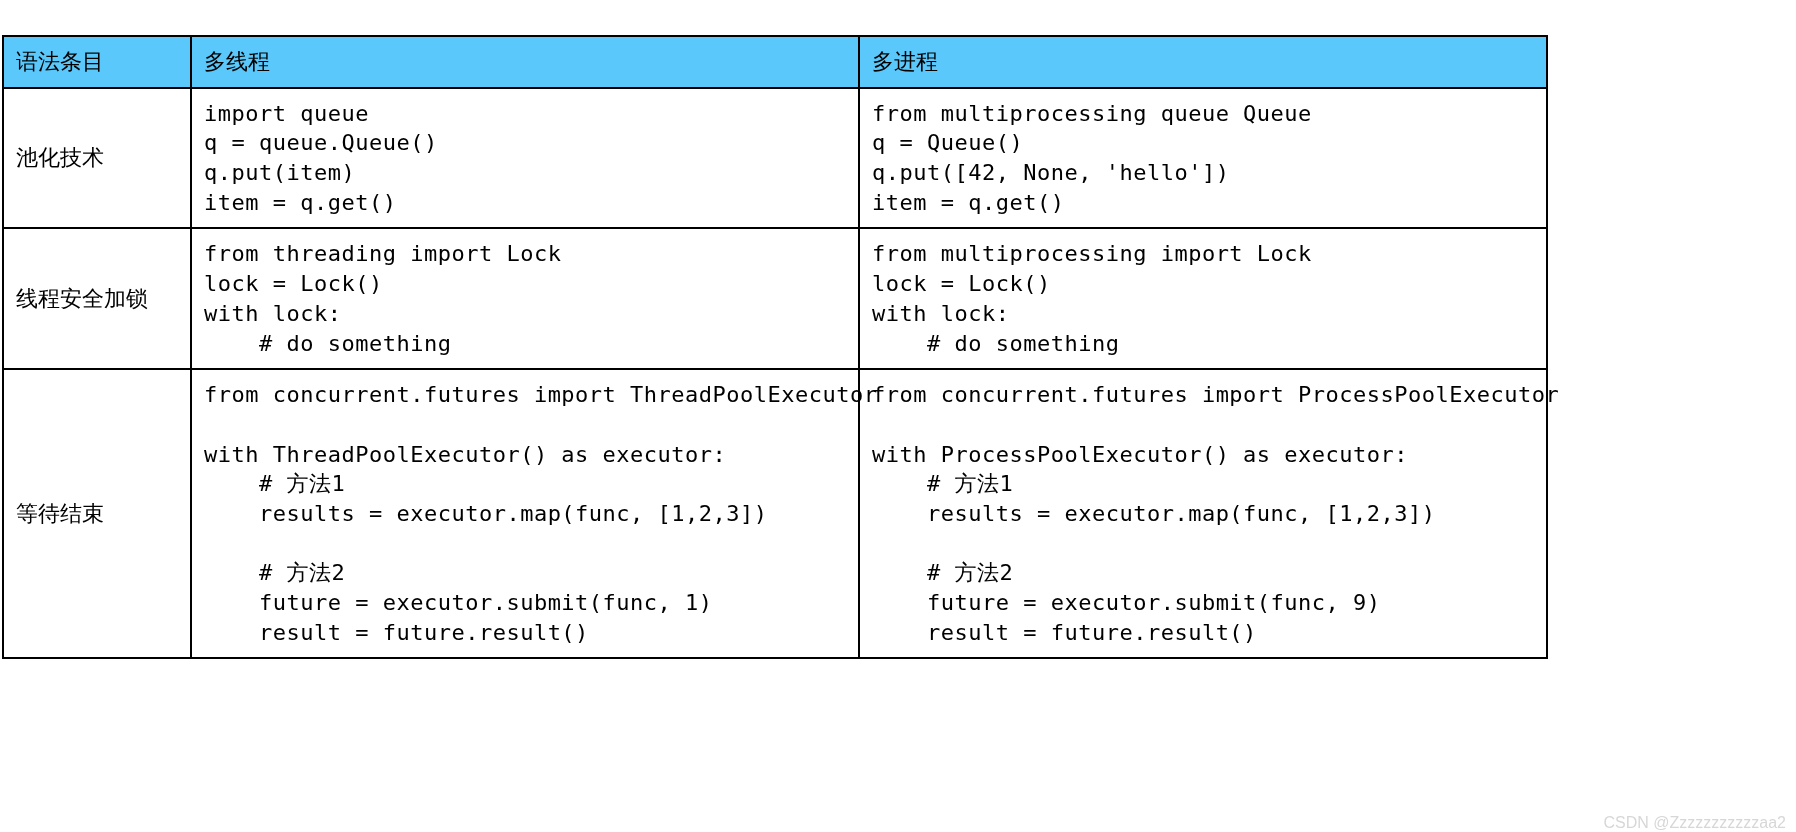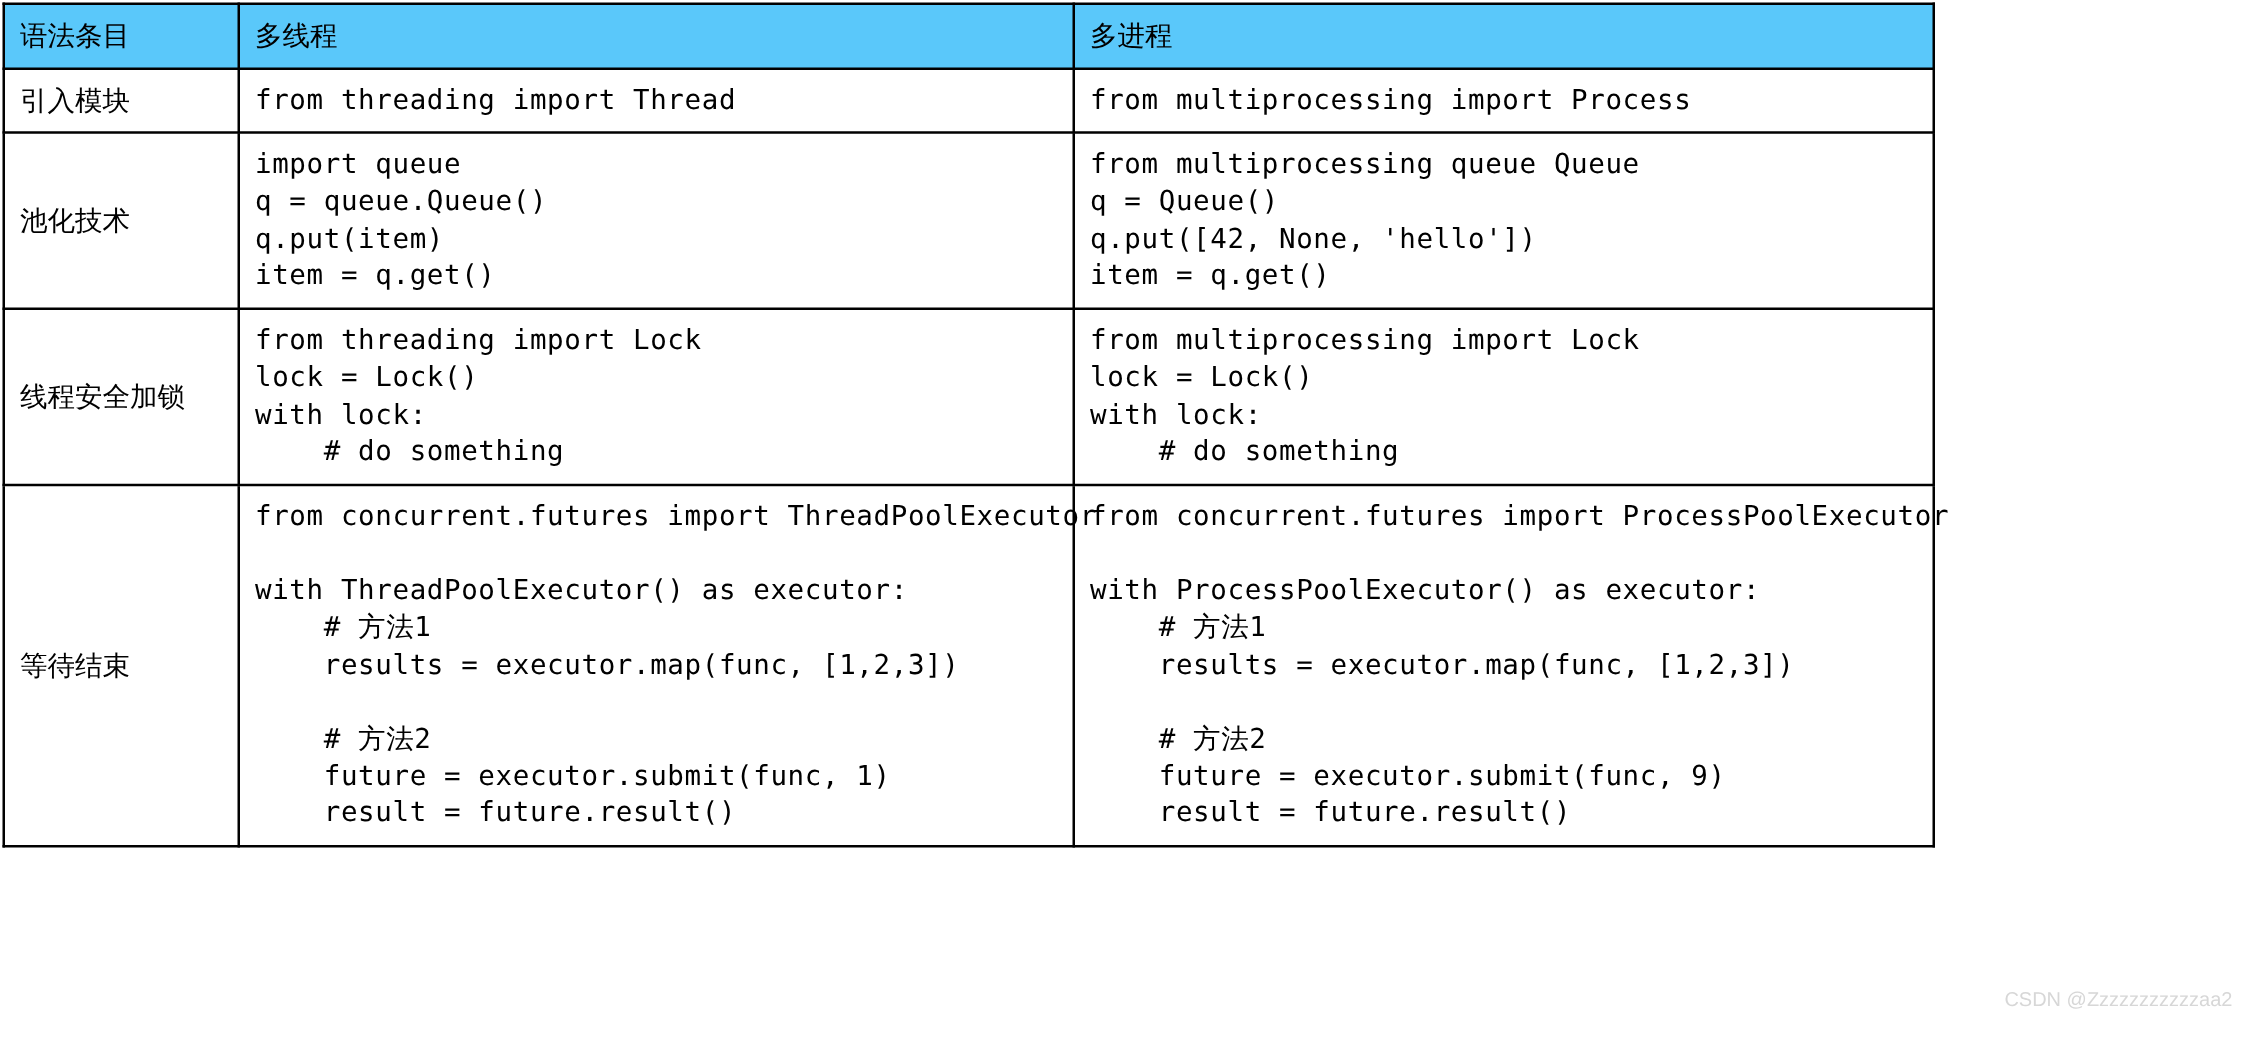--- a/index.html
+++ b/index.html
@@ -8,20 +8,21 @@
       padding: 2px;
       font-family: "PingFang SC", "Microsoft YaHei", "Helvetica Neue", Arial, sans-serif;
       background: #fff;
       color: #000;
       width: 1796px;
     }
     table {
       border-collapse: collapse;
       width: 1544px;
       table-layout: fixed;
+      margin-top: 33px;
     }
     col.c1 { width: 188px; }
     col.c2 { width: 668px; }
     col.c3 { width: 688px; }
     th, td {
       border: 2px solid #000;
       padding: 10px 12px;
       text-align: left;
       vertical-align: middle;
       font-size: 22px;
@@ -36,21 +37,21 @@
     }
     .code {
       font-family: "Menlo", "Consolas", "DejaVu Sans Mono", monospace;
       white-space: pre;
       font-size: 22px;
       letter-spacing: 0.5px;
     }
     .watermark {
       position: fixed;
       right: 10px;
-      bottom: 22px;
+      bottom: 0;
       font-size: 16px;
       color: #d7d7d7;
       font-family: Arial, sans-serif;
       pointer-events: none;
     }
   </style>
 </head>
 <body>
 
 <table>
@@ -60,25 +61,20 @@
       <col class="c3">
   </colgroup>
   <thead>
     <tr>
       <th>语法条目</th>
       <th>多线程</th>
       <th>多进程</th>
     </tr>
   </thead>
   <tbody>
-    <tr>
-      <td class="label">引入模块</td>
-      <td class="code">from threading import Thread</td>
-      <td class="code">from multiprocessing import Process</td>
-    </tr>
     <tr>
       <td class="label">池化技术</td>
       <td class="code">import queue
 q = queue.Queue()
 q.put(item)
 item = q.get()</td>
       <td class="code">from multiprocessing queue Queue
 q = Queue()
 q.put([42, None, 'hello'])
 item = q.get()</td>

